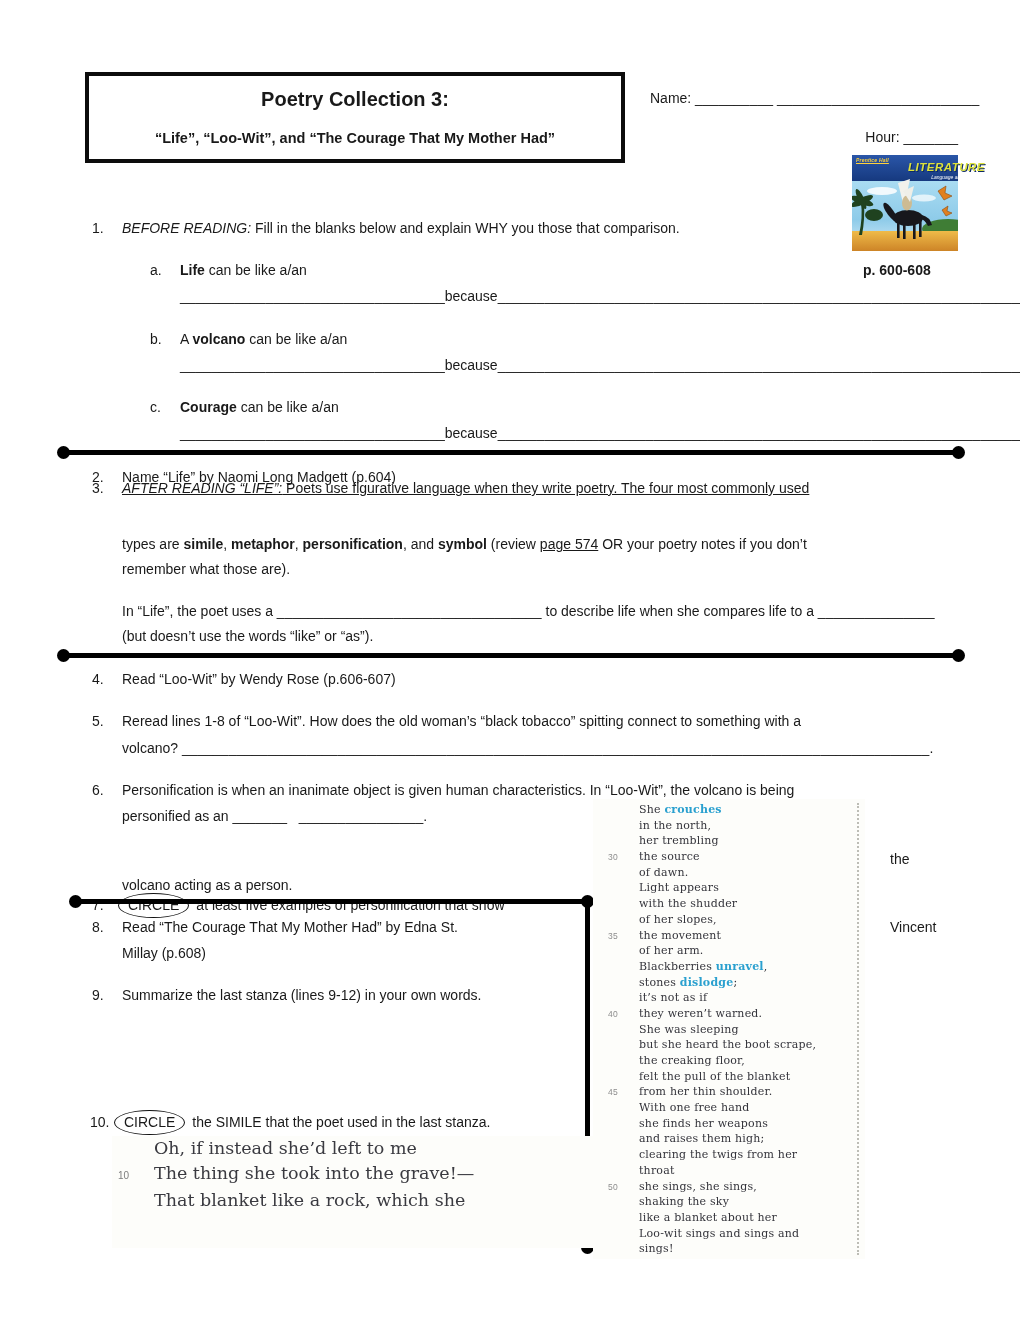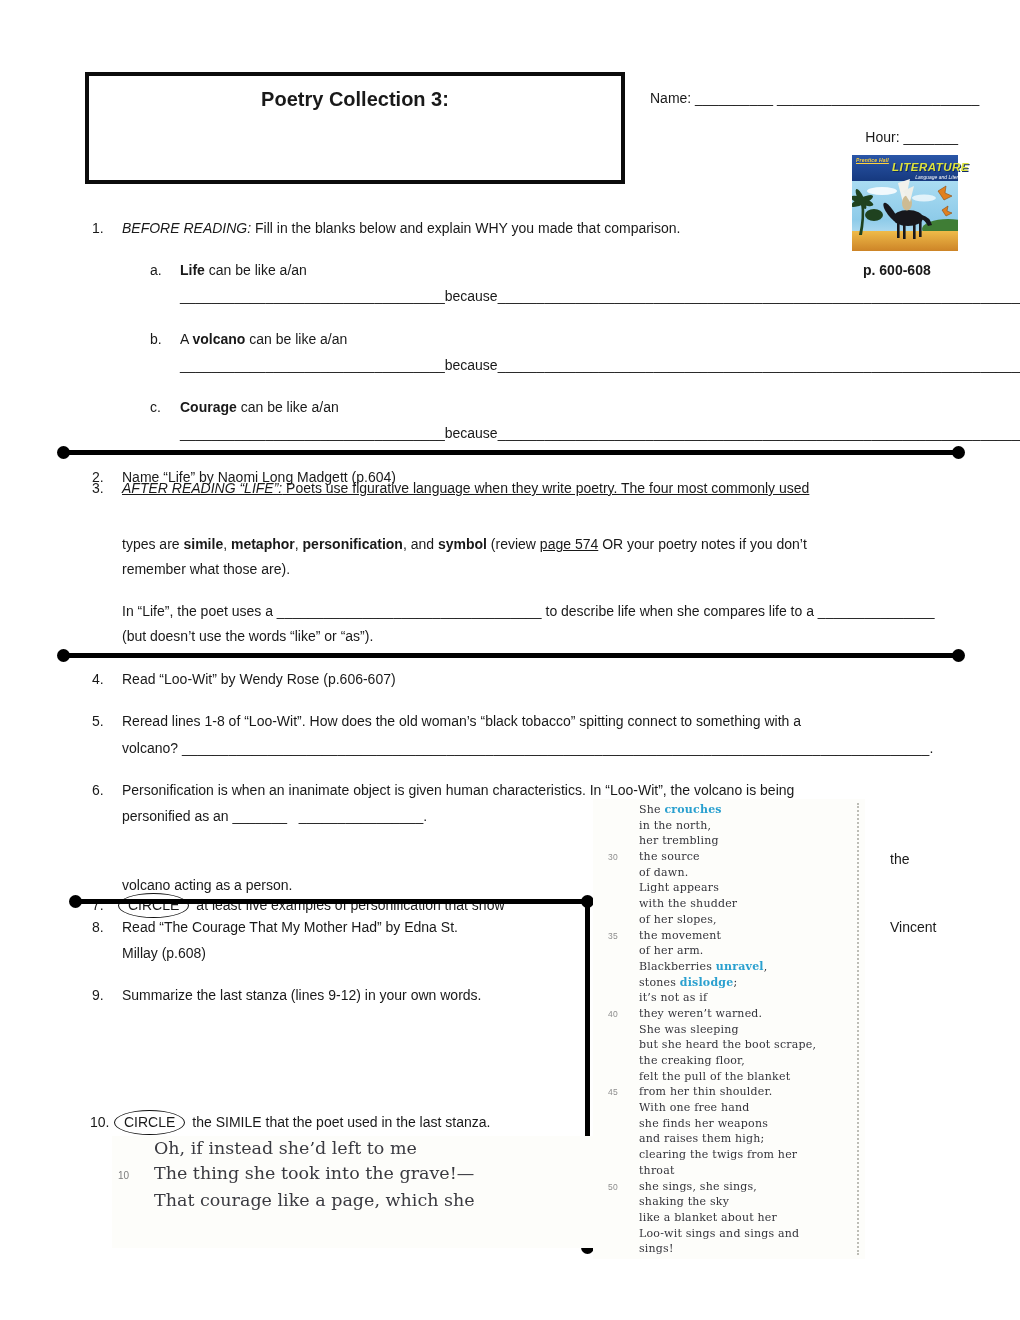--- a/index.html
+++ b/index.html
@@ -12,21 +12,21 @@
   .ln .b{font-weight:bold;}
   .ln .i{font-style:italic;}
   .ln .u{text-decoration:underline;}
   .ln .mk{display:inline-block;}
   .ln .oval{
     display:inline-block;border:1.6px solid #111;border-radius:50%;
     padding:4px 9px 5px;margin:-5px 7px -3px 0;line-height:14px;
   }
   
   .hbox{
-    position:absolute;left:85px;top:72px;width:540px;height:112px;
+    position:absolute;left:85px;top:72px;width:540px;height:91px;
     border:4px solid #0c0c0c;box-sizing:border-box;background:#fff;
     display:flex;flex-direction:column;justify-content:space-between;
     text-align:center;padding:12px 6px 13px;
   }
   .htitle{font-size:20px;font-weight:bold;}
   .hsub{font-size:14.5px;font-weight:bold;}
   
   .hline{position:absolute;height:5px;background:#000;}
   .vline{position:absolute;width:5px;background:#000;}
   .enddot{position:absolute;width:13px;height:13px;border-radius:50%;background:#000;}
@@ -45,35 +45,36 @@
   .shade{position:absolute;left:593px;top:799px;width:46px;height:32px;background:#ebebe8;}
   .millay{
     left:112px;top:1136px;width:486px;height:112px;
     font-family:"DejaVu Serif",serif;font-size:17.5px;color:#3a3a40;
   }
   .millay .pline{line-height:24.5px;white-space:nowrap;}
   .millay .pnum{display:inline-block;width:42px;padding-left:6px;box-sizing:border-box;
     font-size:10px;color:#7d7d7d;font-family:"Liberation Sans",sans-serif;}
   .cyan{color:#2aa0cf;font-weight:bold;}
   
-  .book{position:absolute;left:852px;top:155px;width:120px;height:96px;overflow:hidden;}
+  .book{position:absolute;left:852px;top:155px;width:120px;height:96px;overflow:hidden;padding-left:16px;}
   .book svg{position:absolute;left:0;top:0;}
   .bpub{position:absolute;left:4px;top:2px;font-size:5px;font-weight:bold;font-style:italic;
     color:#ffd23a;text-decoration:underline;letter-spacing:.2px;}
   .btitle{position:absolute;right:3px;top:6px;font-size:11.5px;font-weight:bold;font-style:italic;
     color:#dde23c;letter-spacing:.5px;text-shadow:1px 1px 0 #0e2a66;}
   .bsub{position:absolute;right:6px;top:19px;font-size:5px;font-style:italic;color:#ffffff;}
 </style>
 </head>
 <body>
 
 <div class="page">
 
   <div class="hbox">
     <div class="htitle">Poetry Collection 3:</div>
+    <div class="hsub">“Life”, “Loo-Wit”, and “The Courage That My Mother Had”</div>
   </div>
   <div class="ln" style="left:650px;top:89px;">Name: __________ __________________________</div>
   <div class="ln" style="left:780px;top:128px;width:178px;text-align:right;">Hour: _______</div>
 
   <div class="book">
     <svg width="106" height="96" viewBox="0 0 106 96">
       <defs>
         <linearGradient id="sky" x1="0" y1="0" x2="0" y2="1">
           <stop offset="0" stop-color="#aadcf2"></stop>
             <stop offset=".55" stop-color="#8ecbe9"></stop>
@@ -118,21 +119,21 @@
       <g fill="#e0801f" stroke="#8a4a10" stroke-width=".6">
         <path d="M86,36 l8,-5 l-1,7 l7,3 l-8,4 z"></path>
         <path d="M90,55 l6,-4 l-1,5 l5,2 l-6,3 z"></path>
       </g>
     </svg>
     <div class="bpub">Prentice Hall</div>
     <div class="btitle">LITERATURE</div>
     <div class="bsub">Language and Literacy</div>
   </div>
 
-  <div class="ln" style="left:92px;top:219px;"><span class="mk" style="width: 30px;">1.</span><span class="i">BEFORE READING:</span><span> Fill in the blanks below and explain WHY you made that comparison.</span></div>
+  <div class="ln" style="left:92px;top:219px;"><span class="mk" style="width: 30px;">1.</span><span class="i">BEFORE READING:</span><span> Fill in the blanks below and explain WHY you those that comparison.</span></div>
   <div class="ln" style="left:150px;top:261px;"><span class="mk" style="width: 30px;">a.</span><span class="b">Life</span><span> can be like a/an</span></div>
   <div class="ln" style="left:863px;top:261px;"><span class="b">p. 600-608</span></div>
   <div class="ln" style="left:180px;top:287px;"><span>__________________________________because__________________________________________________________________________.</span></div>
   <div class="ln" style="left:150px;top:330px;"><span class="mk" style="width: 30px;">b.</span><span>A </span><span class="b">volcano</span><span> can be like a/an</span></div>
   <div class="ln" style="left:180px;top:356px;"><span>__________________________________because__________________________________________________________________________.</span></div>
   <div class="ln" style="left:150px;top:398px;"><span class="mk" style="width: 30px;">c.</span><span class="b">Courage</span><span> can be like a/an</span></div>
   <div class="ln" style="left:180px;top:424px;"><span>__________________________________because__________________________________________________________________________.</span></div>
 
   <div class="hline" style="left:63px;top:450px;width:899px;"></div>
   <span class="enddot" style="left:57px;top:446px;"></span>
@@ -201,16 +202,16 @@
       <div class="pline"><span class="pnum"></span><span>shaking the sky</span></div>
       <div class="pline"><span class="pnum"></span><span>like a blanket about her</span></div>
       <div class="pline"><span class="pnum"></span><span>Loo-wit sings and sings and</span></div>
       <div class="pline"><span class="pnum"></span><span>sings!</span></div>
     </div>
   <div class="dotted-edge" style="position:absolute;left:857px;top:803px;height:452px;"></div>
 
   <div class="scan millay">
       <div class="pline"><span class="pnum"></span><span>Oh, if instead she’d left to me</span></div>
       <div class="pline"><span class="pnum">10</span><span>The thing she took into the grave!—</span></div>
-      <div class="pline"><span class="pnum"></span><span>That courage like a page, which she</span></div>
+      <div class="pline"><span class="pnum"></span><span>That blanket like a rock, which she</span></div>
     </div>
 
 </div>
 
 </body></html>

